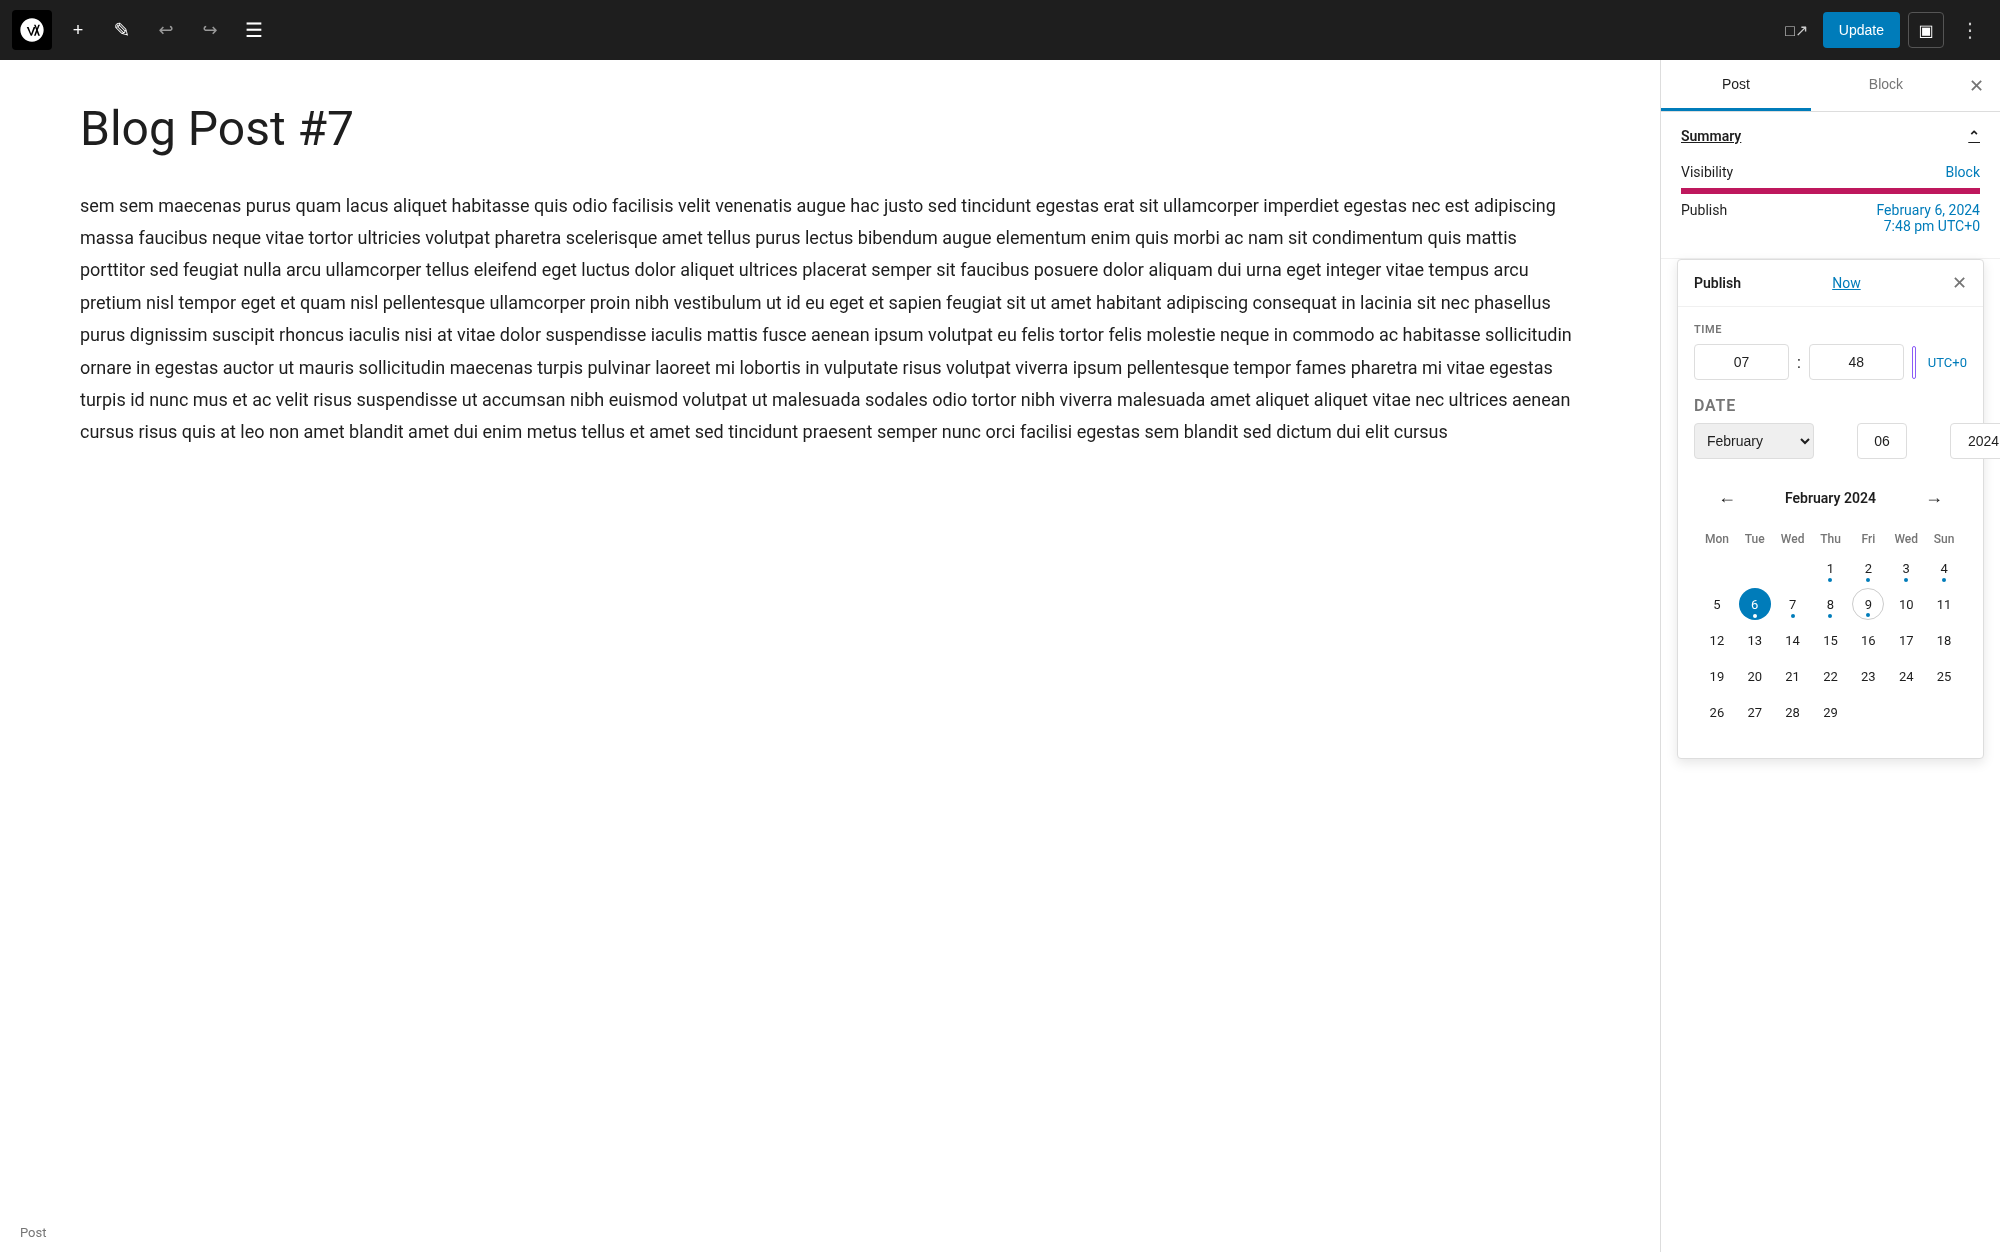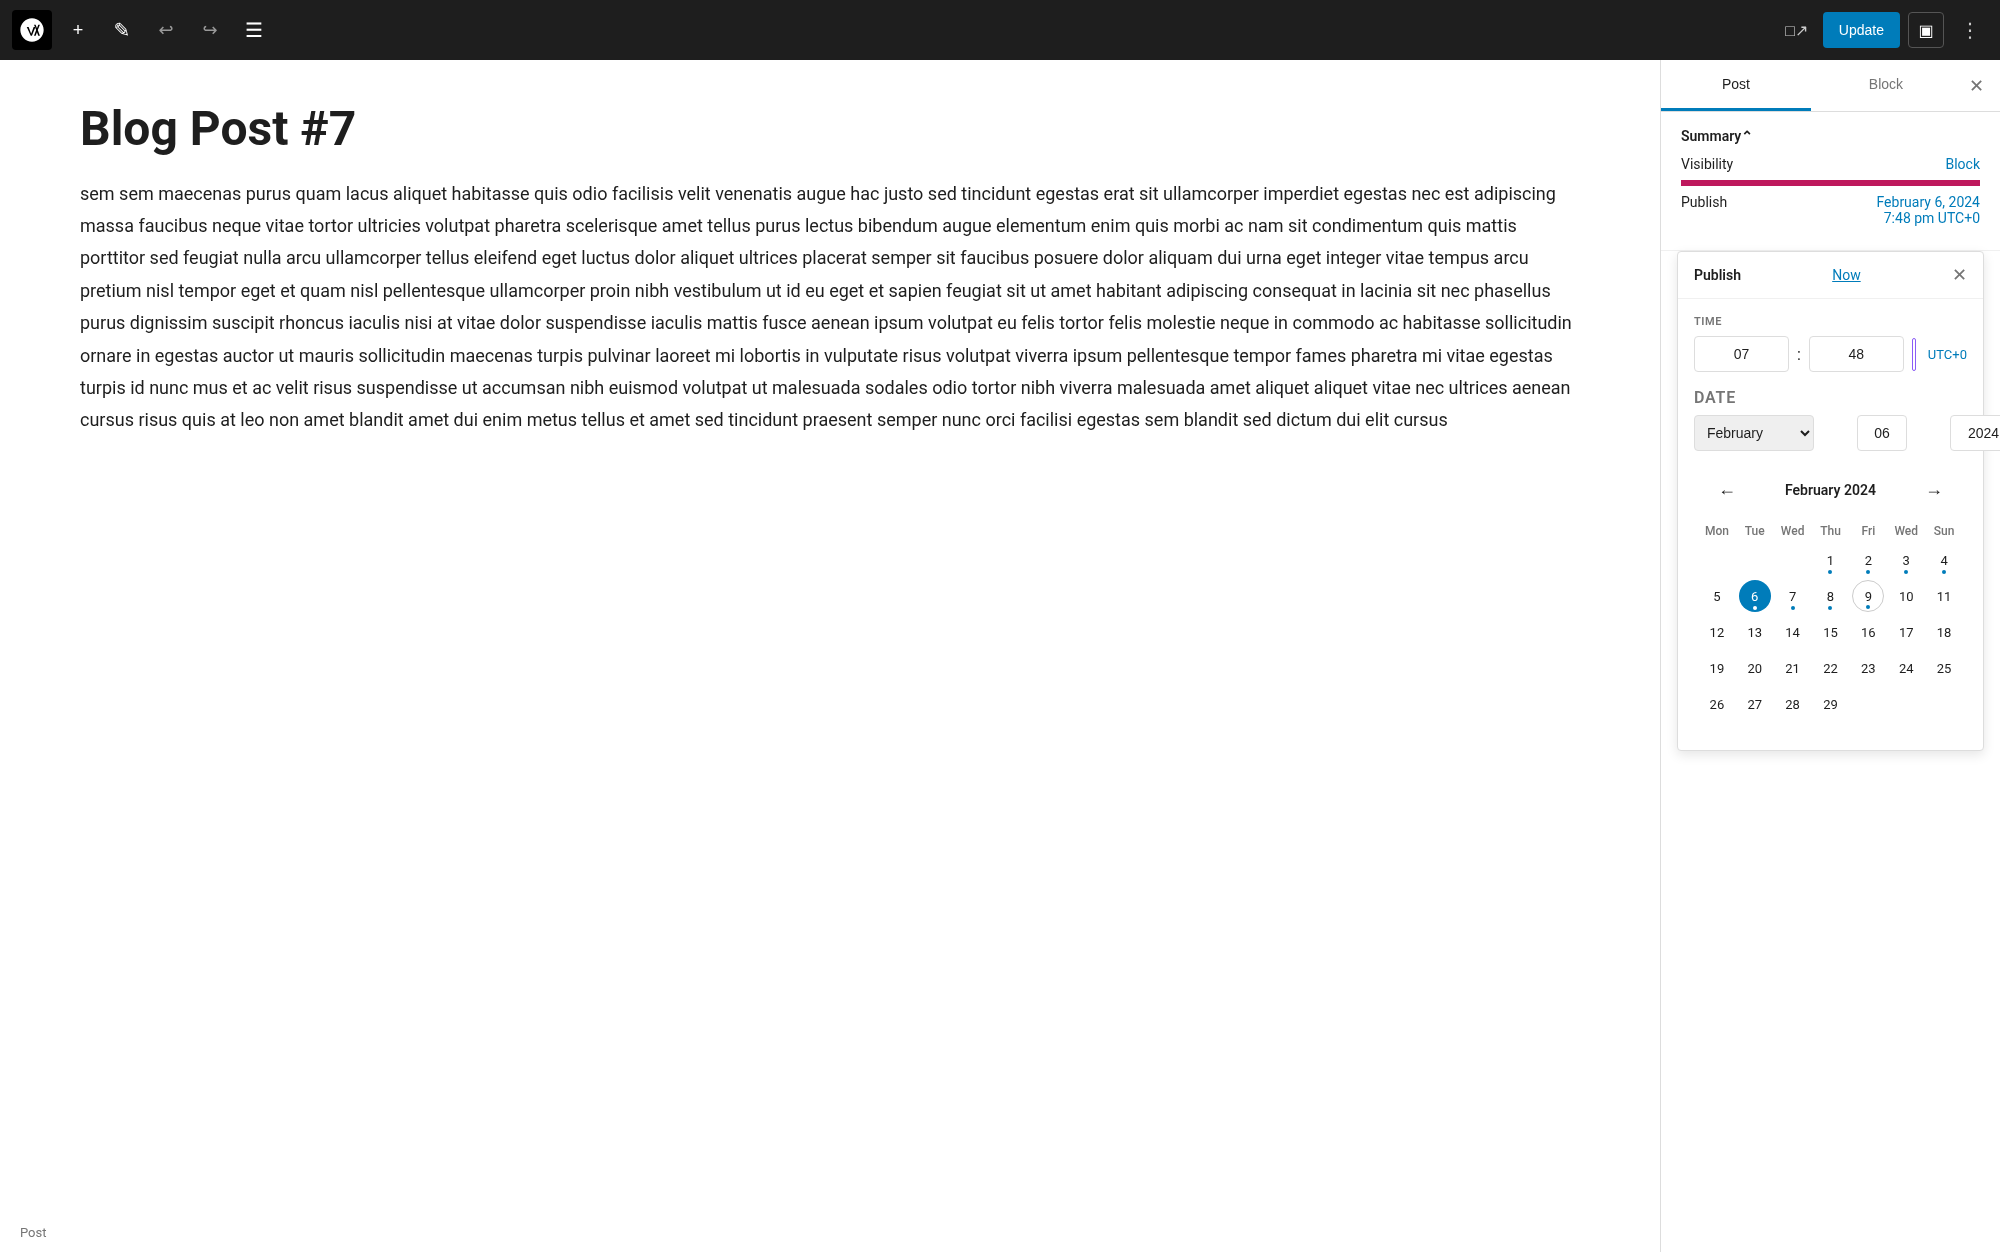--- a/index.html
+++ b/index.html
@@ -33,21 +33,21 @@
     .toolbar-right { display: flex; align-items: center; gap: 8px; }
 
     
     .main-layout { display: flex; flex: 1; overflow: hidden; }
 
     
     .editor-area {
       flex: 1; overflow-y: auto; padding: 40px 80px; background: #fff; position: relative;
     }
     .post-title {
-      font-size: 48px; font-weight: 700; color: #1e1e1e; margin-bottom: 20px;
+      font-size: 48px; font-weight: 400; color: #1e1e1e; margin-bottom: 32px;
       line-height: 1.2; outline: none;
     }
     .post-content {
       font-size: 18px; line-height: 1.8; color: #1e1e1e;
     }
     .bottom-label {
       position: absolute; bottom: 12px; left: 20px; font-size: 13px; color: #757575;
     }
 
     
@@ -64,23 +64,24 @@
     }
     .sidebar-tab.active { color: #1e1e1e; border-bottom-color: #007cba; }
     .sidebar-close {
       background: none; border: none; cursor: pointer; font-size: 18px; color: #757575;
       padding: 8px; margin: auto 8px auto 0;
     }
     .sidebar-section {
       padding: 16px 20px; border-bottom: 1px solid #f0f0f0;
     }
     .sidebar-section-header {
-      display: flex; align-items: center; 
-      font-size: 14px; font-weight: 600; color: #1e1e1e; margin-bottom: 4px;
+      display: flex; align-items: center; justify-content: space-between;
+      font-size: 14px; font-weight: 600; color: #1e1e1e; margin-bottom: 12px;
       cursor: pointer;
+      text-decoration: underline;
     }
     .summary-row {
       display: flex; align-items: flex-start; justify-content: space-between;
       padding: 8px 0; font-size: 14px; border-bottom: 6px solid #be185d;
     }
     .summary-row:last-child { border-bottom: none; }
     .summary-label { color: #1e1e1e; }
     .summary-value { color: #007cba; text-align: right; cursor: pointer; }
 
     

